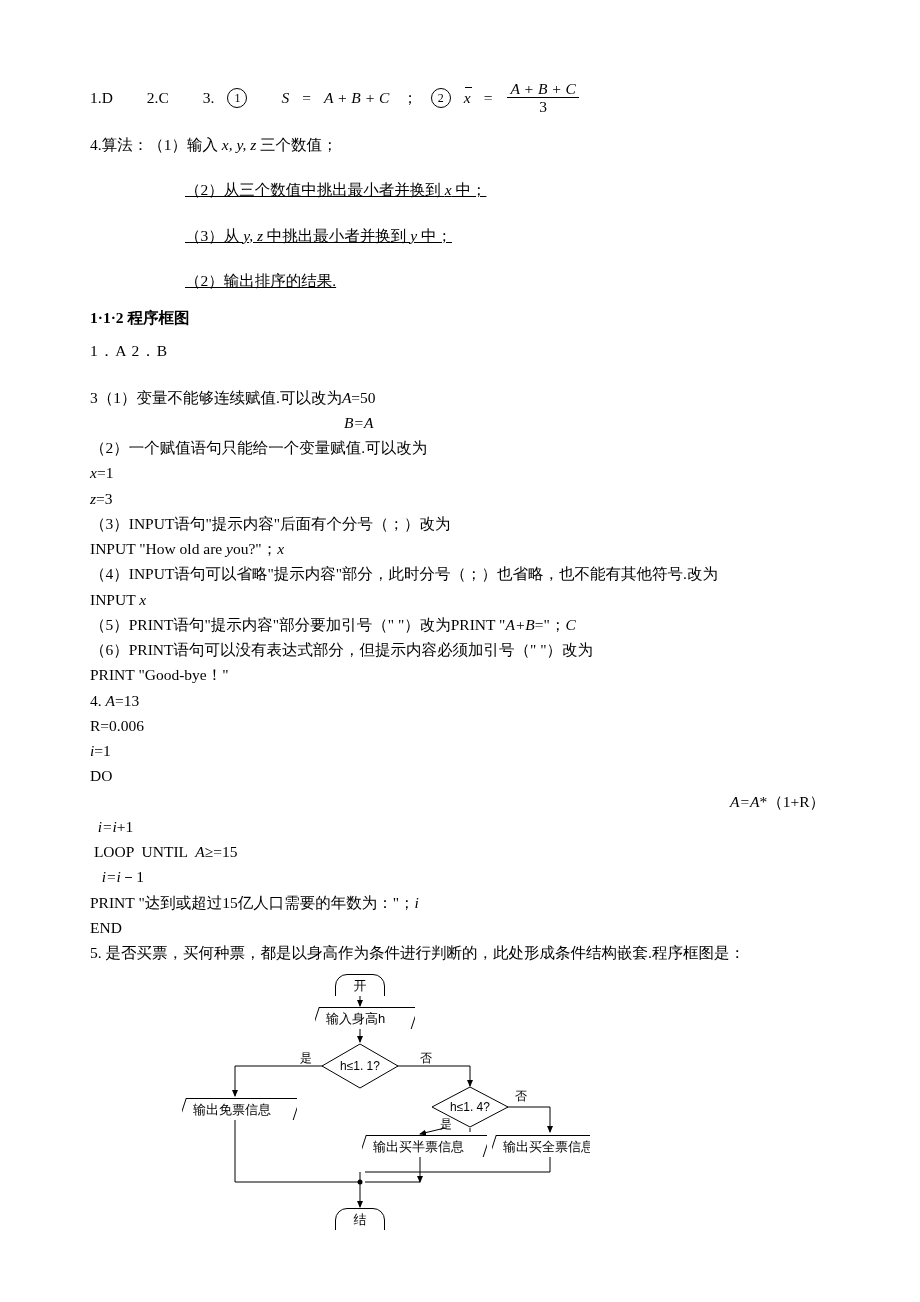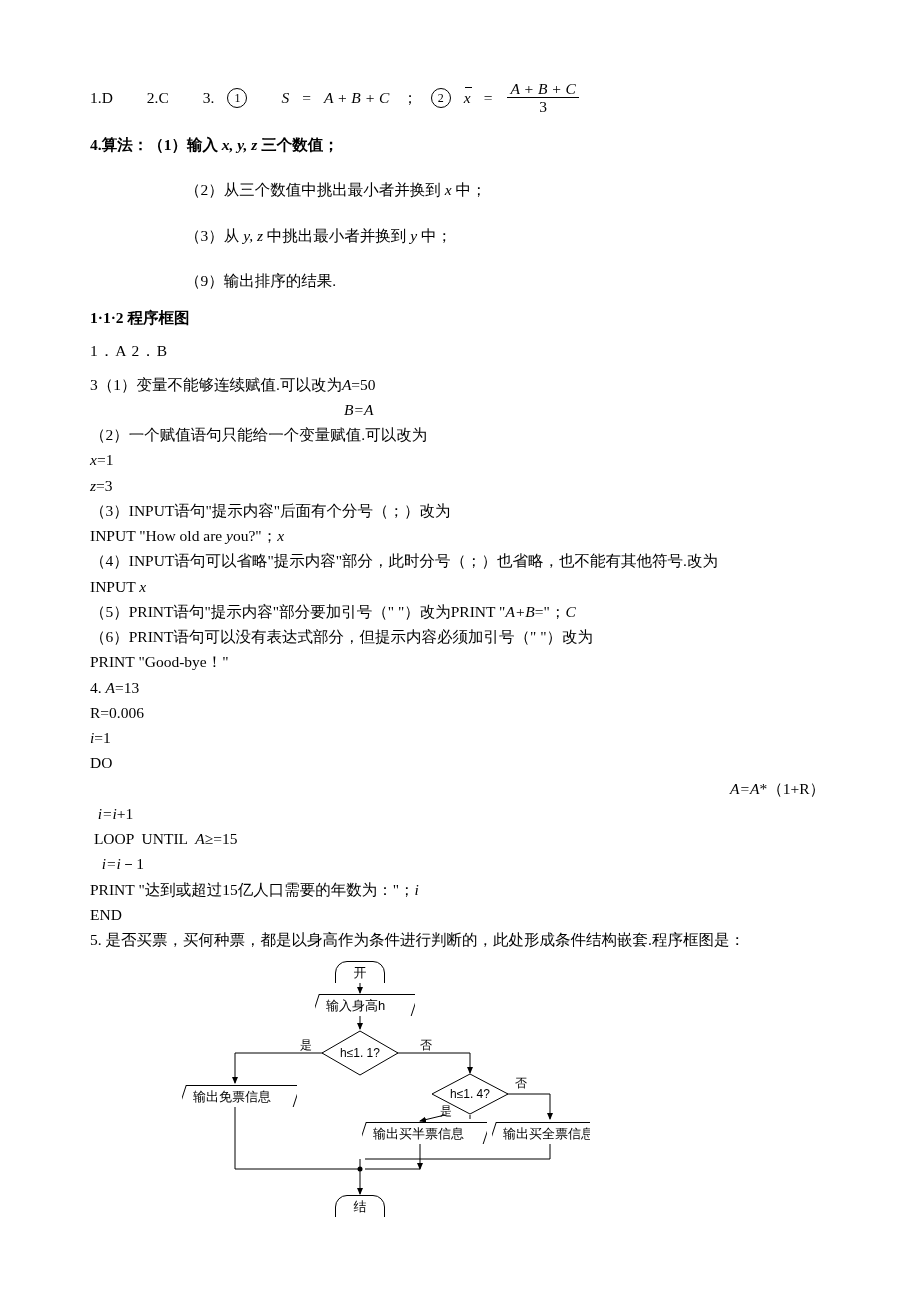--- a/index.html
+++ b/index.html
@@ -52,22 +52,22 @@
   .xbar { position: relative; display: inline-block; font-family: "Times New Roman", serif; font-style: italic;}
   .xbar::before {
     content: "";
     position: absolute;
     top: 1px;
     left: 1px;
     right: -1px;
     height: 1px;
     background: #000;
   }
-  .p4 { margin: 9px 0 22px 0; font-weight: bold; }
-  .p4-step { margin: 8px 0 22px 0; padding-left: 95px; }
+  .p4 { margin: 9px 0 22px 0; }
+  .p4-step { margin: 8px 0 22px 0; padding-left: 95px; text-decoration: underline; }
   .sec-title { font-weight: bold; margin: 8px 0 10px 0; }
   .tight p { margin: 2px 0; }
   .ba { padding-left: 254px; }
   .mono-i { font-style: italic; font-family: "Times New Roman", serif;}
   .flow-wrap { margin-top: 8px; display:flex; justify-content:flex-start; padding-left:80px;}
   .flow { font-family: Arial, "SimSun", sans-serif; font-size: 13px; }
   .term-box {
     border: 1.3px solid #000;
     border-radius: 12px;
     padding: 1px 12px;
@@ -111,26 +111,26 @@
 
   <p class="p4">
     <span>4.算法：（1）输入 </span><span class="italic">x, y, z</span><span> 三个数值；</span>
   </p>
   <p class="p4-step">
     <span>（2）从三个数值中挑出最小者并换到 </span><span class="italic">x</span><span> 中；</span>
   </p>
   <p class="p4-step">
     <span>（3）从 </span><span class="italic">y, z</span><span> 中挑出最小者并换到 </span><span class="italic">y</span><span> 中；</span>
   </p>
-  <p class="p4-step" style="margin-bottom:14px">（9）输出排序的结果.</p>
+  <p class="p4-step" style="margin-bottom:14px">（2）输出排序的结果.</p>
 
   <p class="sec-title">1·1·2 程序框图</p>
 
   <div class="tight">
-    <p style="margin-bottom:10px; letter-spacing:1px;">1．A  2．B</p>
+    <p style="margin-bottom:23px; letter-spacing:1px;">1．A  2．B</p>
 
     <p><span>3（1）变量不能够连续赋值.可以改为</span><span class="mono-i">A</span><span>=50</span></p>
     <p class="ba"><span class="mono-i">B=A</span></p>
     <p>（2）一个赋值语句只能给一个变量赋值.可以改为</p>
     <p><span class="mono-i">x</span><span>=1</span></p>
     <p><span class="mono-i">z</span><span>=3</span></p>
     <p>（3）INPUT语句"提示内容"后面有个分号（；）改为</p>
     <p><span>INPUT  "How old are </span><span class="mono-i">y</span><span>ou?"；</span><span class="mono-i">x</span></p>
     <p>（4）INPUT语句可以省略"提示内容"部分，此时分号（；）也省略，也不能有其他符号.改为</p>
     <p><span>INPUT  </span><span class="mono-i">x</span></p>

